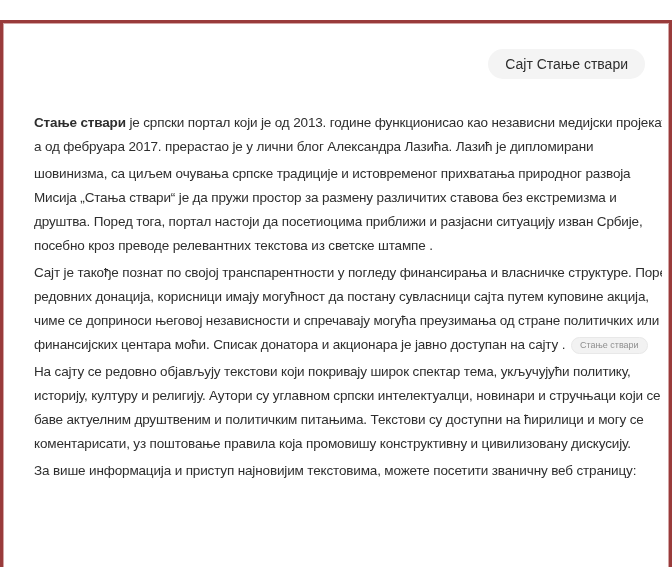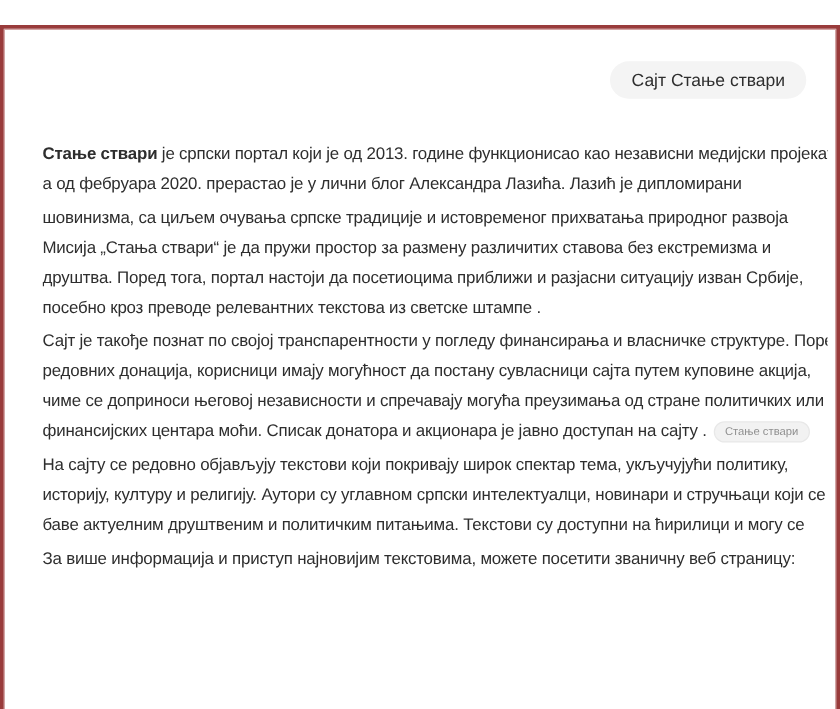--- a/index.html
+++ b/index.html
@@ -72,36 +72,37 @@
   }
 </style>
 </head>
 <body>
 
 <div class="frame">
   <div class="bubble">Сајт Стање ствари</div>
   <div class="content">
       <div class="para">
         <div class="line"><span class="bold">Стање ствари</span><span> је српски портал који је од 2013. године функционисао као независни медијски пројекат,</span></div>
-        <div class="line"><span>а од фебруара 2020. прерастао је у лични блог Александра Лазића. Лазић је дипломирани</span></div>
+        <div class="line"><span>а од фебруара 2017. прерастао је у лични блог Александра Лазића. Лазић је дипломирани</span></div>
       </div>
       <div class="para">
         <div class="line"><span>шовинизма, са циљем очувања српске традиције и истовременог прихватања природног развоја</span></div>
         <div class="line"><span>Мисија „Стања ствари“ је да пружи простор за размену различитих ставова без екстремизма и</span></div>
         <div class="line"><span>друштва. Поред тога, портал настоји да посетиоцима приближи и разјасни ситуацију изван Србије,</span></div>
         <div class="line"><span>посебно кроз преводе релевантних текстова из светске штампе .</span></div>
       </div>
       <div class="para">
         <div class="line"><span>Сајт је такође познат по својој транспарентности у погледу финансирања и власничке структуре. Поред</span></div>
         <div class="line"><span>редовних донација, корисници имају могућност да постану сувласници сајта путем куповине акција,</span></div>
         <div class="line"><span>чиме се доприноси његовој независности и спречавају могућа преузимања од стране политичких или</span></div>
         <div class="line"><span>финансијских центара моћи. Списак донатора и акционара је јавно доступан на сајту . </span><span class="chip">Стање ствари</span></div>
       </div>
       <div class="para">
         <div class="line"><span>На сајту се редовно објављују текстови који покривају широк спектар тема, укључујући политику,</span></div>
         <div class="line"><span>историју, културу и религију. Аутори су углавном српски интелектуалци, новинари и стручњаци који се</span></div>
         <div class="line"><span>баве актуелним друштвеним и политичким питањима. Текстови су доступни на ћирилици и могу се</span></div>
+        <div class="line"><span>коментарисати, уз поштовање правила која промовишу конструктивну и цивилизовану дискусију.</span></div>
       </div>
       <div class="para">
         <div class="line"><span>За више информација и приступ најновијим текстовима, можете посетити званичну веб страницу:</span></div>
       </div>
     </div>
 </div>
 
 </body></html>

